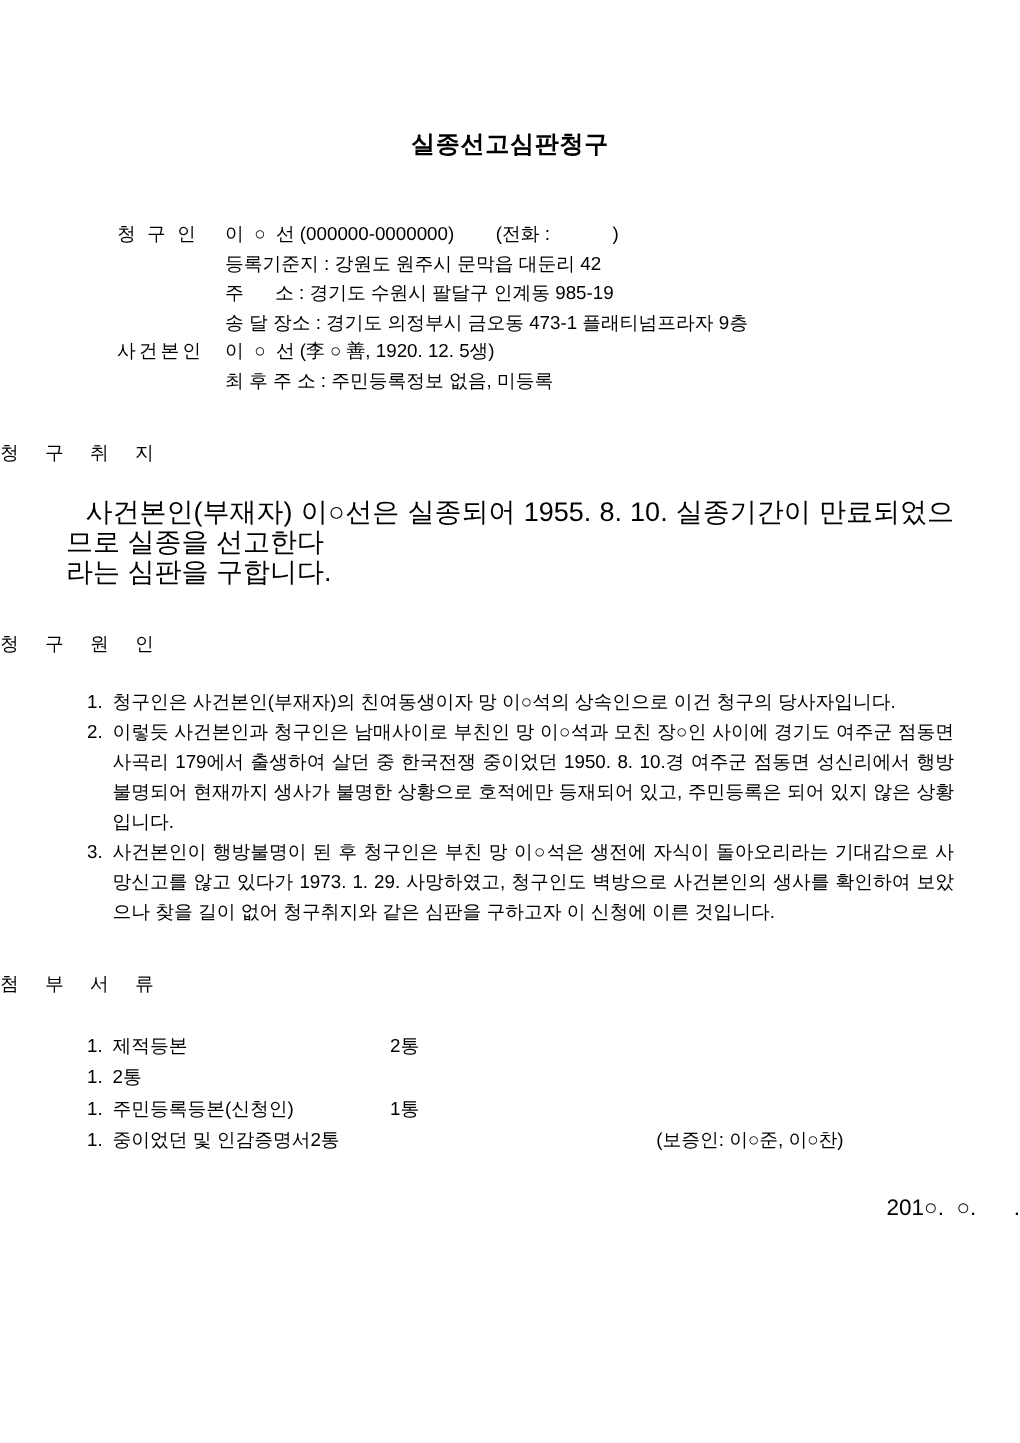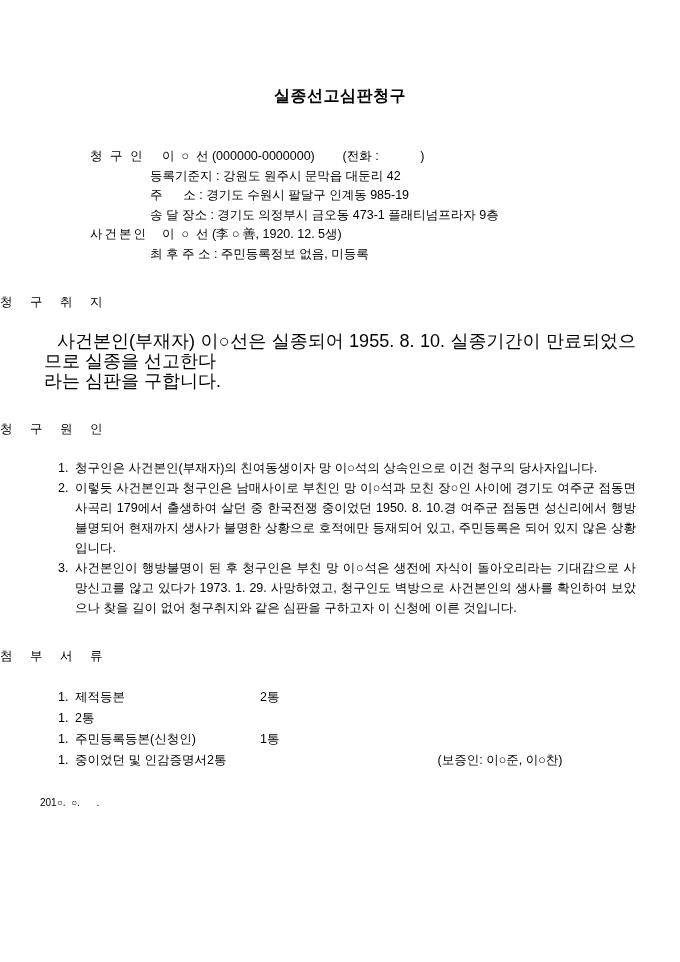--- a/index.html
+++ b/index.html
@@ -37,21 +37,20 @@
     margin-top: 40px;
     padding-left: 78px;
     padding-right: 40px;
     font-size: 12.5px;
     line-height: 19.5px;
   }
   .party-row {
     display: flex;
     align-items: center;
     white-space: pre;
-    margin-left: 12px;
   }
   .party-label {
     width: 72px;
     flex: 0 0 72px;
     letter-spacing: 2px;
   }
   .party-value {
     flex: 1 1 auto;
   }
   .indent-row {
@@ -129,23 +128,23 @@
   .attach-count {
     flex: 0 0 60px;
   }
   .attach-note {
     flex: 1 1 auto;
     text-align: center;
   }
 
   .date-line {
     margin-top: 26px;
-    text-align: left;
+    text-align: right;
     padding-left: 40px;
-    font-size: 10px;
+    font-size: 15px;
     white-space: pre;
   }
 </style>
 </head>
 <body>
 
 <div class="page">
 
   <h1 class="doc-title">실종선고심판청구</h1>
 

